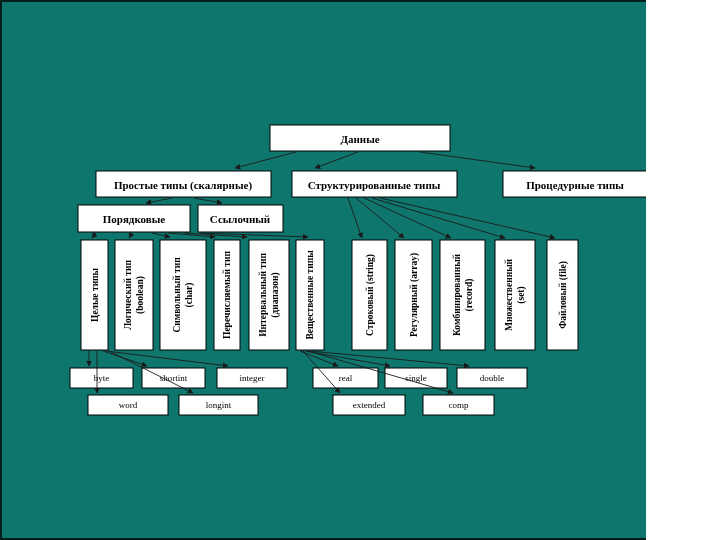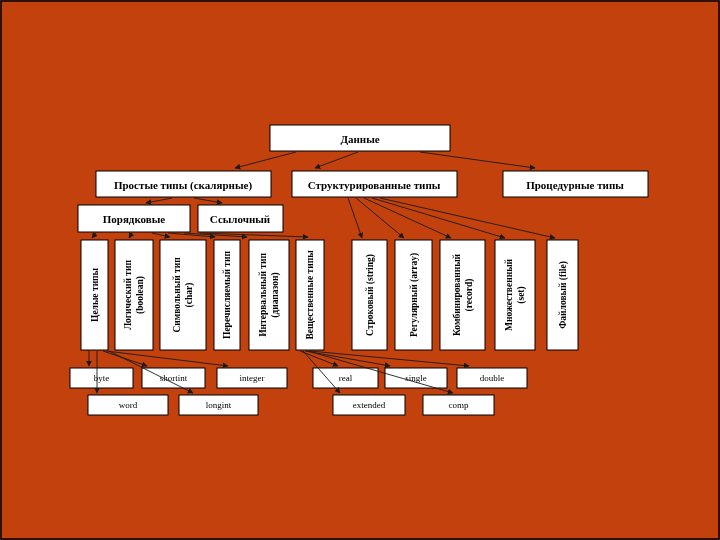--- a/index.html
+++ b/index.html
@@ -1,16 +1,16 @@
 <!DOCTYPE html>
 <html><head>
 <meta charset="utf-8">
 <style>
   html,body{margin:0;padding:0;background:#fff;}
-  .canvas{position:relative;width:720px;height:540px;background:#c2410c;overflow:hidden;text-decoration:underline;}
+  .canvas{position:relative;width:646px;height:540px;background:#0f766e;overflow:hidden;text-decoration:underline;}
   svg text{fill:#000;dominant-baseline:central;}
   .box{fill:#ffffff;stroke:#000000;stroke-width:1;}
   .frame{fill:none;stroke:#000000;stroke-width:1.5;}
   .lbl{font-family:"Liberation Serif","DejaVu Serif",serif;font-size:11px;font-weight:bold;text-anchor:middle;}
   .vlbl{font-family:"Liberation Serif","DejaVu Serif",serif;font-size:9.5px;font-weight:bold;text-anchor:middle;}
   .leaf{font-family:"Liberation Serif","DejaVu Serif",serif;font-size:9px;text-anchor:middle;}
   .conn{stroke:#1a1a1a;stroke-width:0.9;fill:none;marker-end:url(#arr);}
 </style>
 </head>
 <body>

